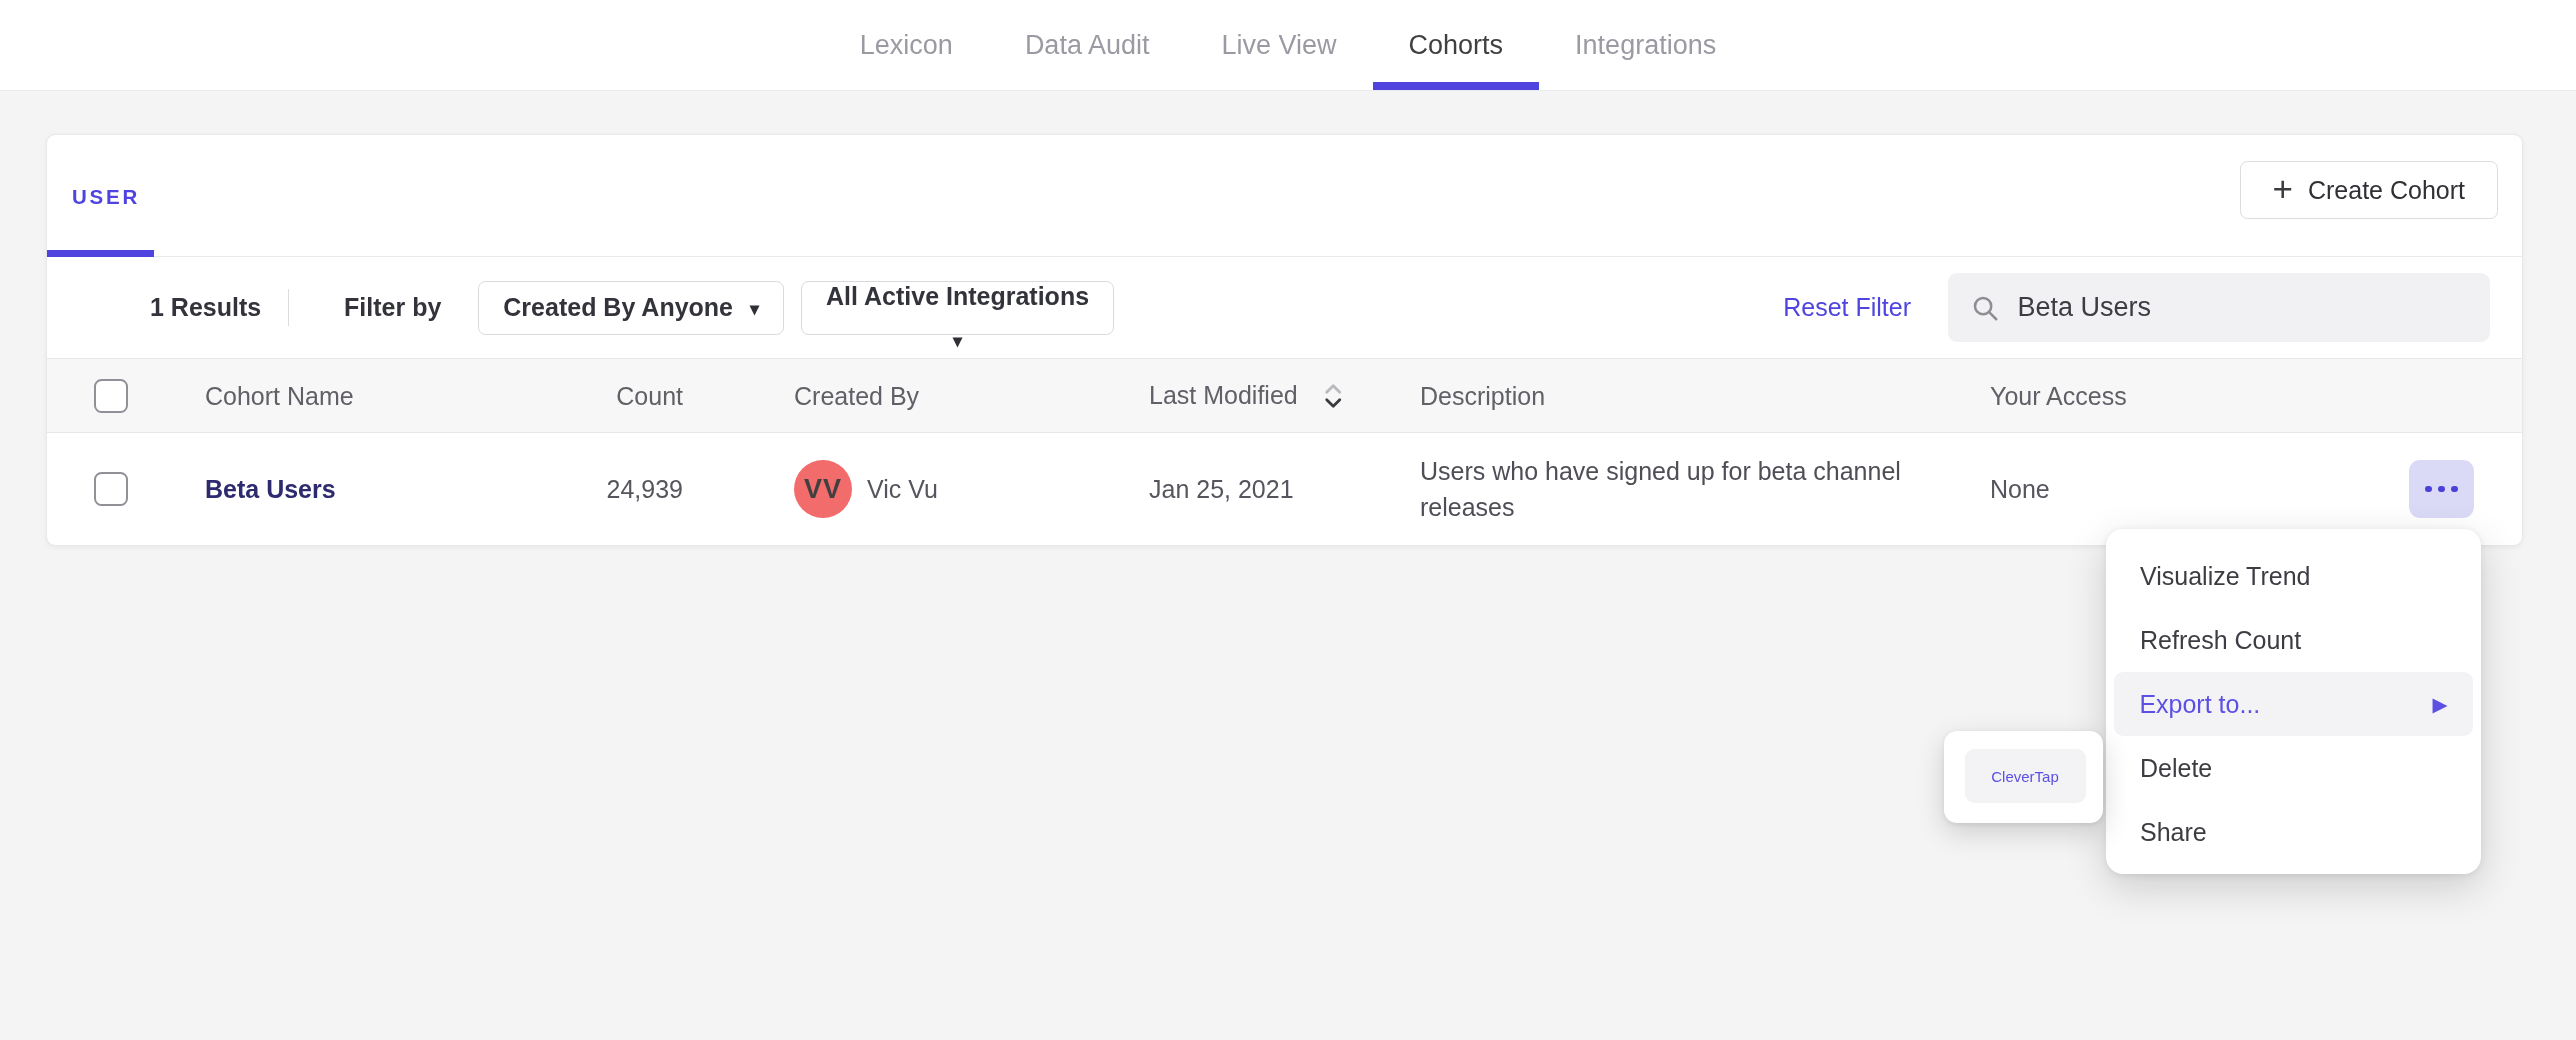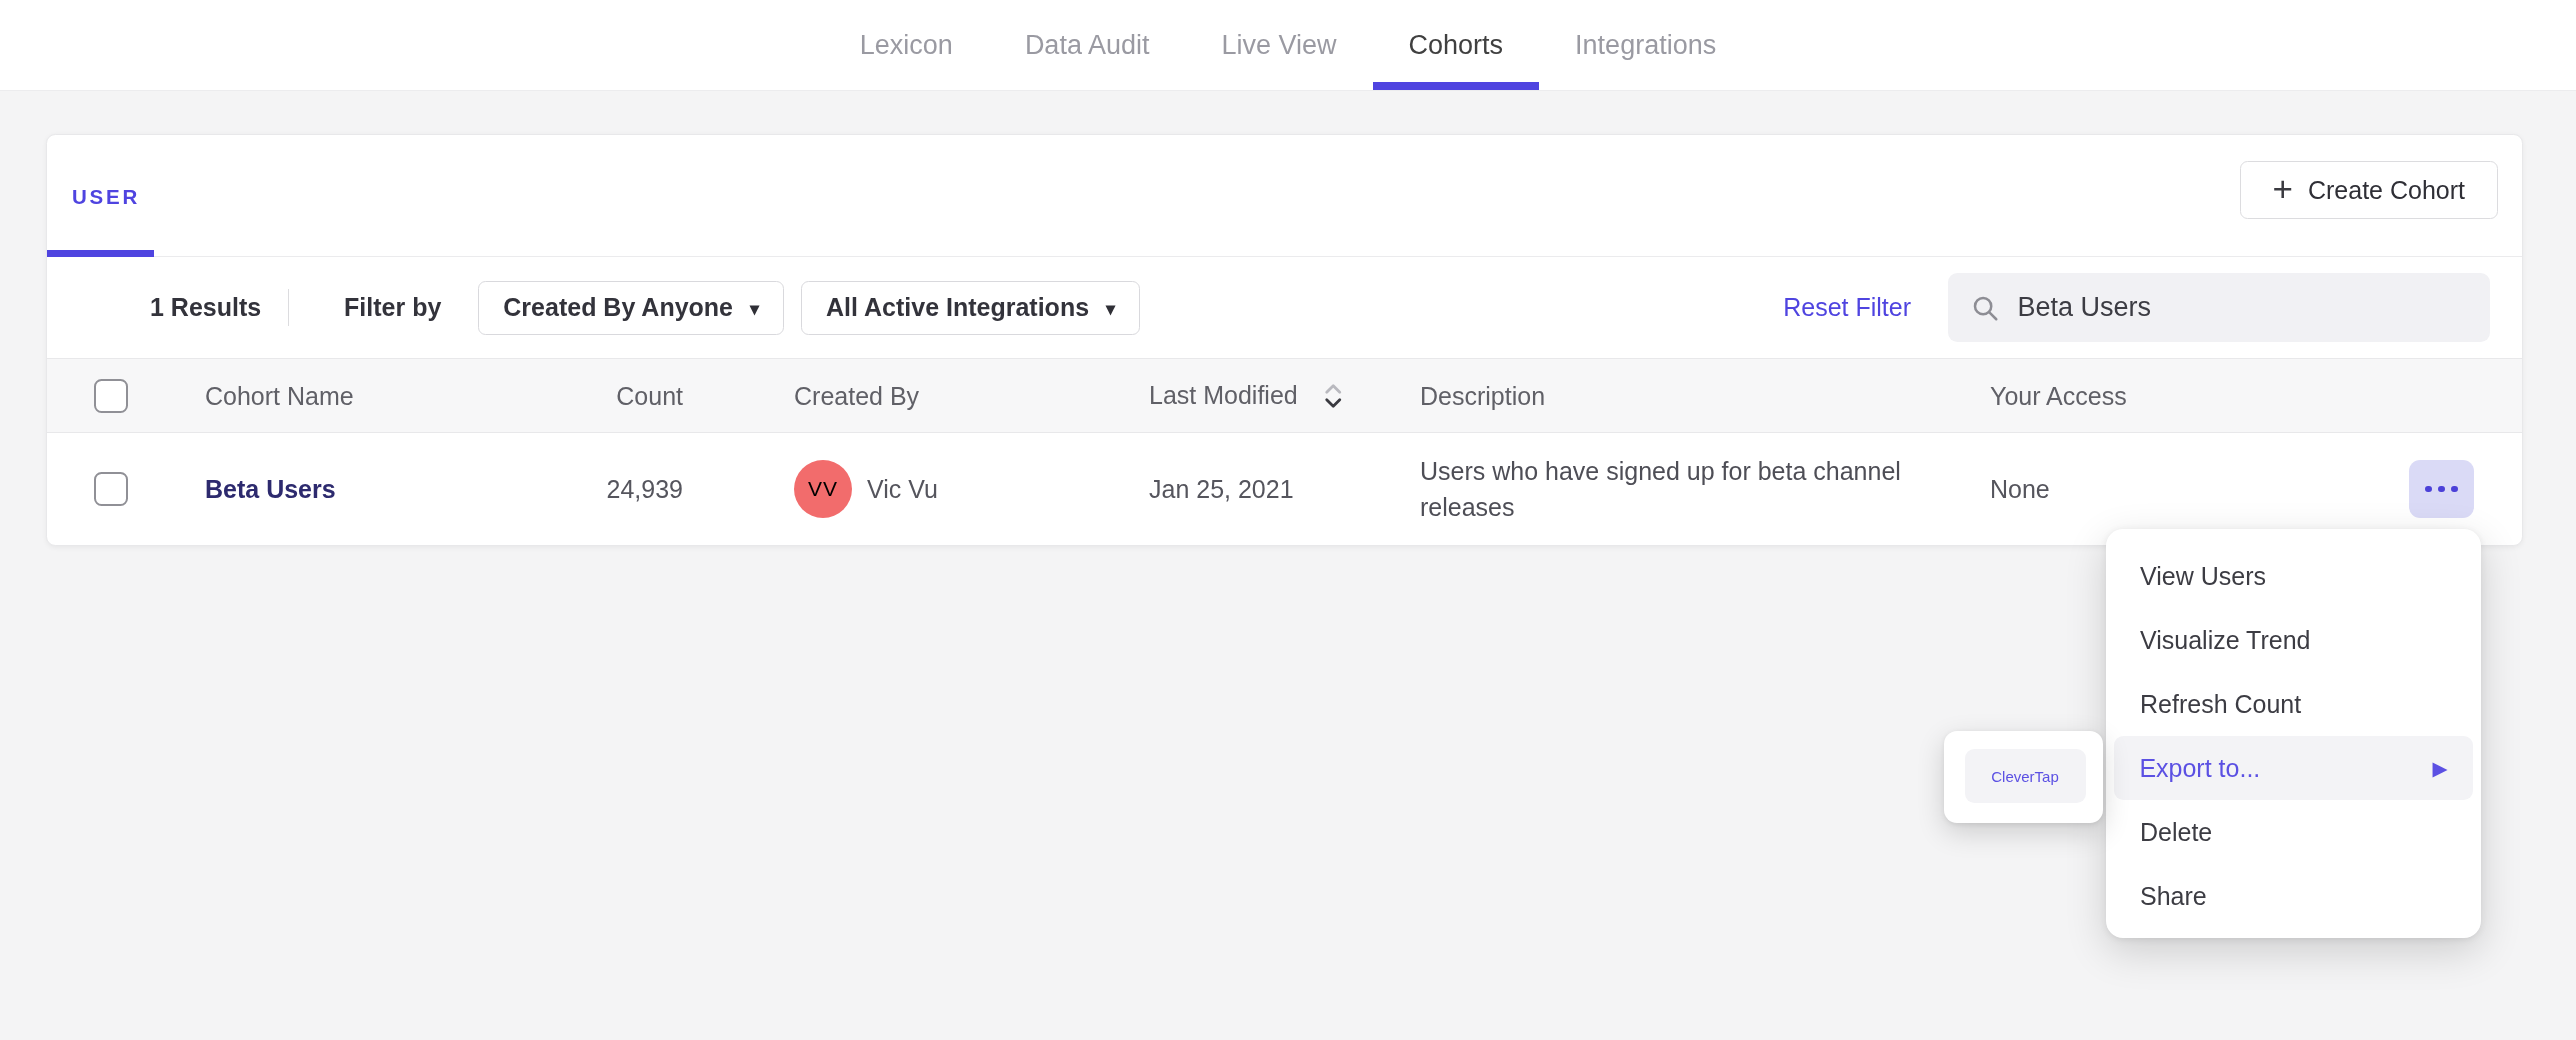--- a/index.html
+++ b/index.html
@@ -63,21 +63,21 @@
   }
   .results { margin-left: 103px; font-size: 25px; font-weight: 600; color: #33333b; }
   .vdivider { width: 0.9px; height: 37px; background: #dcdcdf; margin: 0 27px; }
   .filter-by { font-size: 25px; font-weight: 600; color: #33333b; margin-left: 28px; }
   .dropdown {
     display: flex; align-items: center; gap: 17px; height: 54px; padding: 0 24px;
     border: 0.9px solid #d9d9dd; border-radius: 7.5px; background: #ffffff;
     font-size: 25px; font-weight: 600; color: #33333b; cursor: pointer;
   }
   .dropdown.dd1 { margin-left: 37px; }
-  .dropdown.dd2 { margin-left: 17px; }
+  .dropdown.dd2 { margin-left: 17px; flex-direction: column; }
   .dropdown .caret { font-size: 18px; color: #2f2f36; margin-top: 2.8px; }
   .filter-spacer { flex: 1; }
   .reset-filter { font-size: 25px; font-weight: 500; color: #4f44e0; cursor: pointer; margin-right: 37px; }
   .searchbox {
     width: 542px; height: 69px; margin-right: 32px;
     background: #f1f1f4; border-radius: 9.3px;
     display: flex; align-items: center; gap: 17px; padding: 0 22.4px;
   }
   .searchbox input {
     flex: 1; border: none; outline: none; background: transparent;
@@ -103,21 +103,21 @@
     width: 34px; height: 34px; background: #ffffff;
     border: 2.8px solid #909096; border-radius: 7.5px; cursor: pointer;
   }
 
   .trow { position: relative; height: 112px; font-size: 25px; color: #55555d; }
   .cohort-link { font-weight: 700; color: #2d2a6e; cursor: pointer; }
   .creator-wrap { display: flex; align-items: center; gap: 15px; }
   .avatar {
     width: 58px; height: 58px; border-radius: 50%; background: #f26c6c;
     display: flex; align-items: center; justify-content: center;
-    color: #000000; font-size: 21px; font-weight: 400; letter-spacing: 0.9px;
+    color: #404040; font-size: 27px; font-weight: 700; letter-spacing: 0.9px;
   }
   .desc-text { width: 523px; line-height: 36px; white-space: normal; color: #4e4e56; }
   .dots-btn {
     position: absolute; left: 2362px; top: 27px; width: 65px; height: 58px;
     background: #dadaf6; border: none; border-radius: 11.2px;
     display: flex; align-items: center; justify-content: center; gap: 6.5px;
     cursor: pointer;
   }
   .dots-btn .dot {
     width: 6.5px; height: 6.5px; border: 3.7px solid #4b40d8; border-radius: 50%;
@@ -252,21 +252,20 @@
     <button class="dots-btn">
       <span class="dot"></span>
       <span class="dot"></span>
       <span class="dot"></span>
     </button>
   </div>
 
 </section>
 
 <div class="ctx-menu">
-  <div class="ctx-item">View Users</div>
   <div class="ctx-item">Visualize Trend</div>
   <div class="ctx-item">Refresh Count</div>
   <div class="ctx-item highlight">
     <span>Export to...</span>
     <span class="arrow">▶</span>
   </div>
   <div class="ctx-item">Delete</div>
   <div class="ctx-item">Share</div>
 </div>
 

